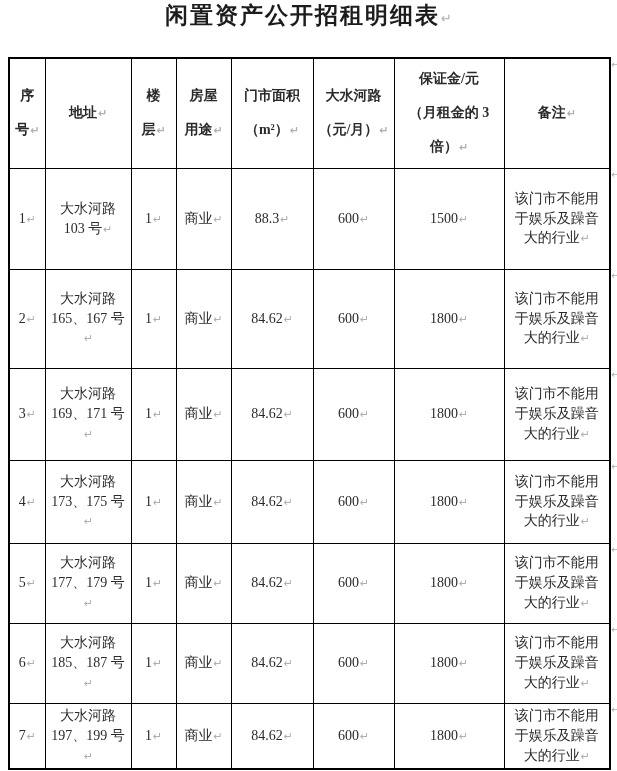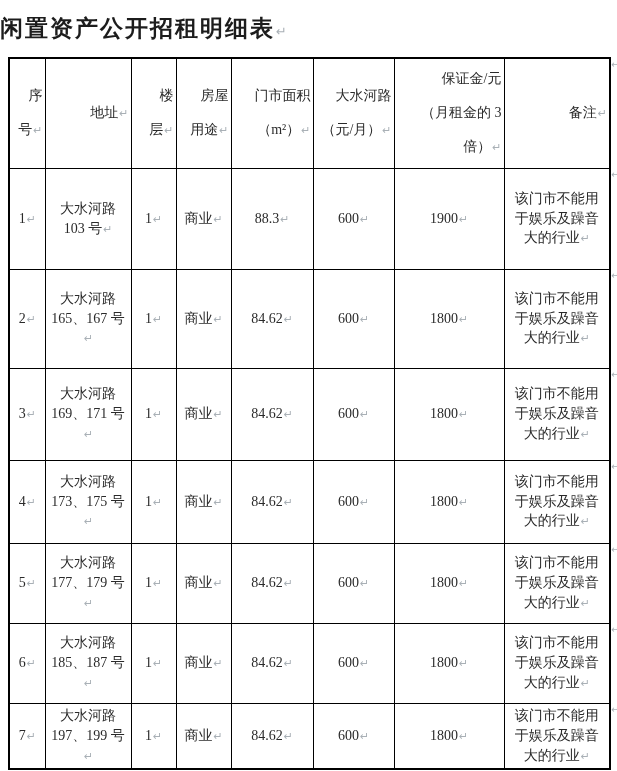--- a/index.html
+++ b/index.html
@@ -1,39 +1,39 @@
 <!DOCTYPE html>
 <html><head>
 <meta charset="utf-8">
 <style>
   html,body{margin:0;padding:0;}
   body{
     width:617px;height:771px;background:#ffffff;overflow:hidden;position:relative;
     font-family:"Liberation Serif","DejaVu Serif",serif;color:#262626;
   }
   .title-row{
-    height:57px;box-sizing:border-box;padding-top:13px;text-align:left;
+    height:57px;box-sizing:border-box;text-align:center;
   }
   .doc-title{
     font-size:23px;font-weight:bold;letter-spacing:2px;color:#1c1c1c;
   }
   .pmark{
     color:#a9b0b6;font-size:11px;margin-left:1px;font-family:"DejaVu Sans",sans-serif;
   }
   .title-row .pmark{font-size:13px;}
   table.lease{
     border-collapse:collapse;table-layout:fixed;width:601px;margin-left:8px;
     border:2px solid #000;
   }
   table.lease th, table.lease td{
     border:1px solid #000;padding:0 2px;text-align:center;vertical-align:middle;
     white-space:pre-line;overflow:hidden;
   }
   table.lease th{
-    font-weight:normal;font-size:14px;line-height:2.45;color:#2a2a2a;text-align:right;
+    font-weight:bold;font-size:14px;line-height:2.45;color:#2a2a2a;
   }
   table.lease td{
     font-size:14px;line-height:1.42;color:#2a2a2a;
   }
   td.k-index, td.k-floor, td.k-area, td.k-price, td.k-deposit{font-size:15px;}
   td.k-remark{font-size:13.5px;}
   td.k-address{font-size:13.5px;}
   tr.hrow{height:110px;}
   tr.r0{height:101px;} tr.r1{height:99px;} tr.r2{height:92px;} tr.r3{height:83px;}
   tr.r4{height:80px;} tr.r5{height:80px;} tr.r6{height:66px;}
@@ -81,21 +81,21 @@
     </thead>
   <tbody>
       <tr class="r0">
         <td class="k-index"><span>1</span><span class="pmark">↵</span></td>
         <td class="k-address"><span>大水河路
 103 号</span><span class="pmark">↵</span></td>
         <td class="k-floor"><span>1</span><span class="pmark">↵</span></td>
         <td class="k-usage"><span>商业</span><span class="pmark">↵</span></td>
         <td class="k-area"><span>88.3</span><span class="pmark">↵</span></td>
         <td class="k-price"><span>600</span><span class="pmark">↵</span></td>
-        <td class="k-deposit"><span>1900</span><span class="pmark">↵</span></td>
+        <td class="k-deposit"><span>1500</span><span class="pmark">↵</span></td>
         <td class="k-remark"><span>该门市不能用
 于娱乐及躁音
 大的行业</span><span class="pmark">↵</span></td>
       </tr>
       <tr class="r1">
         <td class="k-index"><span>2</span><span class="pmark">↵</span></td>
         <td class="k-address"><span>大水河路
 165、167 号</span><span class="pmark">↵</span></td>
         <td class="k-floor"><span>1</span><span class="pmark">↵</span></td>
         <td class="k-usage"><span>商业</span><span class="pmark">↵</span></td>

